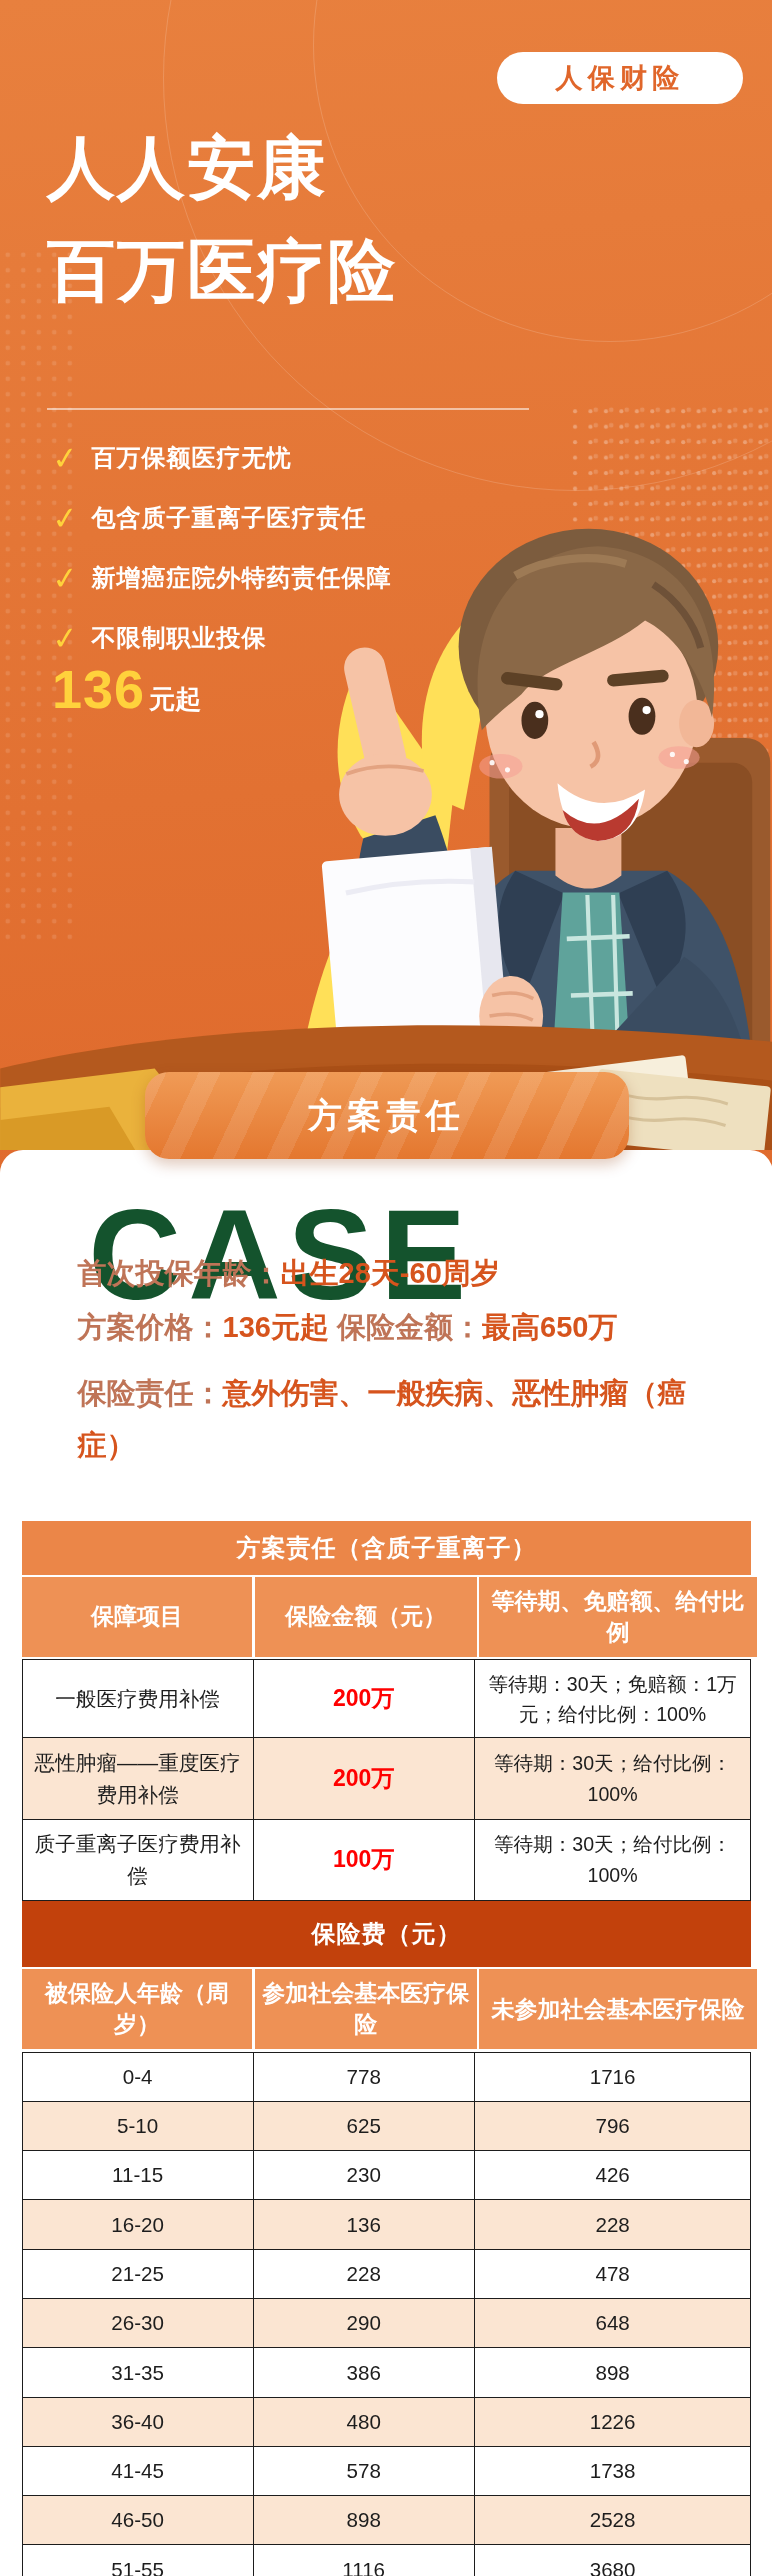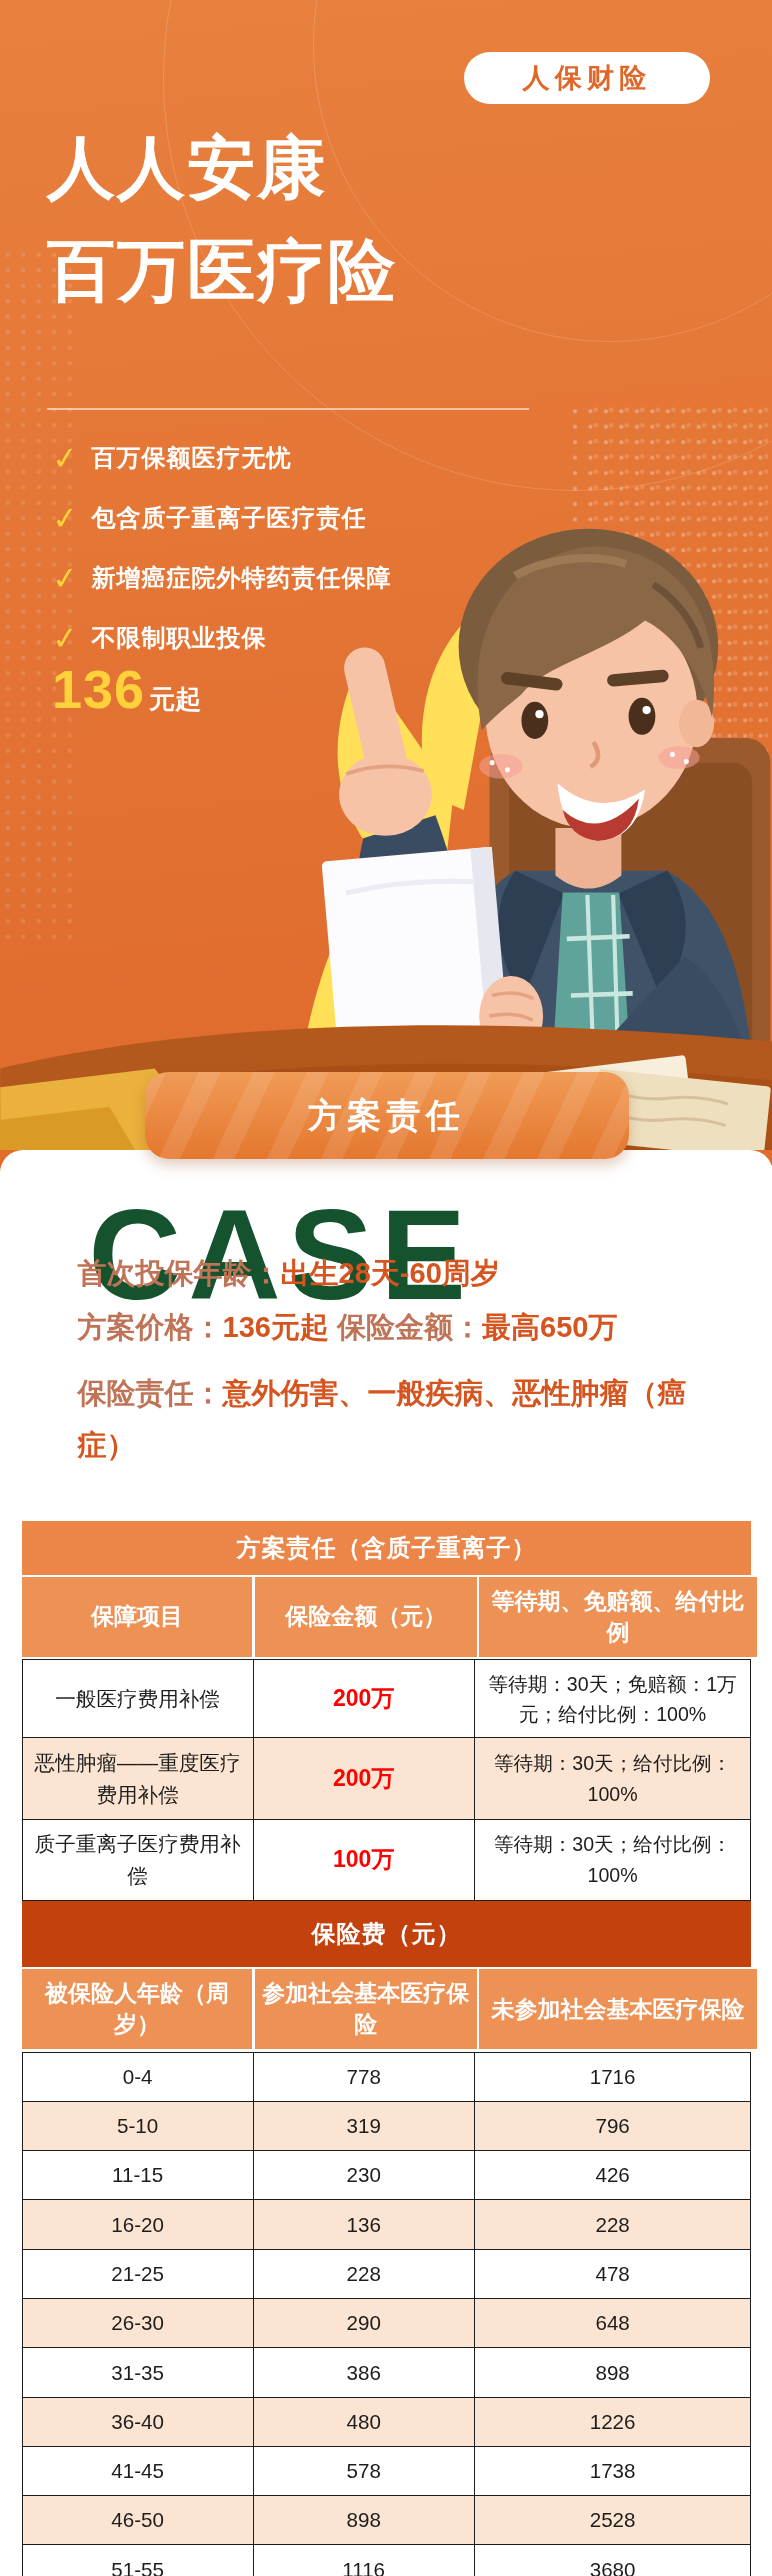--- a/index.html
+++ b/index.html
@@ -6,21 +6,21 @@
   body{font-family:"Liberation Sans","DejaVu Sans",sans-serif;}
   #page{position:relative;width:773px;background:linear-gradient(175deg,#e8803e 0%,#e06c2e 40%,#d96426 100%);overflow:hidden;}
   
   .hero{position:relative;height:1150px;}
   .hero .circle{position:absolute;border:1.5px solid rgba(255,255,255,.16);border-radius:50%;}
   .c1{width:592px;height:592px;right:-134px;top:-252px;}
   .c2{width:824px;height:824px;right:-216px;top:-335px;}
   .dots{position:absolute;background-image:radial-gradient(circle,rgba(255,255,255,.55) 2.1px,transparent 2.6px);background-size:15.5px 15.5px;opacity:.22;}
   .dots-left{left:0;top:247px;width:77px;height:696px;}
   .dots-right{right:0;top:402px;width:185px;height:592px;opacity:.3;}
-  .badge{position:absolute;top:52px;right:63px;width:246px;height:52px;background:#fff;border-radius:26px;display:flex;align-items:center;justify-content:center;font-size:27px;font-weight:700;color:#e0662a;letter-spacing:5.2px;}
+  .badge{position:absolute;top:52px;right:30px;width:246px;height:52px;background:#fff;border-radius:26px;display:flex;align-items:center;justify-content:center;font-size:27px;font-weight:700;color:#e0662a;letter-spacing:5.2px;}
   .big-title{position:absolute;left:47px;top:116px;color:#fff;font-size:68px;font-weight:900;line-height:1.52;letter-spacing:2.1px;}
   .divider{position:absolute;left:47px;top:408px;width:482px;height:1.5px;background:rgba(255,255,255,.55);}
   .features{position:absolute;left:52px;top:428px;}
   .feat{display:flex;align-items:center;height:60px;}
   .check{color:#ffd23c;font-size:31px;font-weight:900;margin-right:13.4px;transform:rotate(-6deg);}
   .feat-label{color:#fff;font-size:24px;font-weight:700;letter-spacing:1px;}
   .price{position:absolute;left:52px;top:658px;display:flex;align-items:baseline;}
   .price-num{color:#ffd23c;font-size:54px;font-weight:900;letter-spacing:1px;}
   .price-unit{color:#fff;font-size:26px;font-weight:700;margin-left:4.1px;}
   .illu{position:absolute;left:0;top:331px;width:773px;height:819px;}
@@ -238,21 +238,21 @@
           <div class="hcell">未参加社会基本医疗保险</div>
         </div>
         <div class="gridbox">
           <div class="grow">
             <div class="gcell">0-4</div>
             <div class="gcell">778</div>
             <div class="gcell">1716</div>
           </div>
           <div class="grow shaded">
             <div class="gcell">5-10</div>
-            <div class="gcell">319</div>
+            <div class="gcell">625</div>
             <div class="gcell">796</div>
           </div>
           <div class="grow">
             <div class="gcell">11-15</div>
             <div class="gcell">230</div>
             <div class="gcell">426</div>
           </div>
           <div class="grow shaded">
             <div class="gcell">16-20</div>
             <div class="gcell">136</div>

